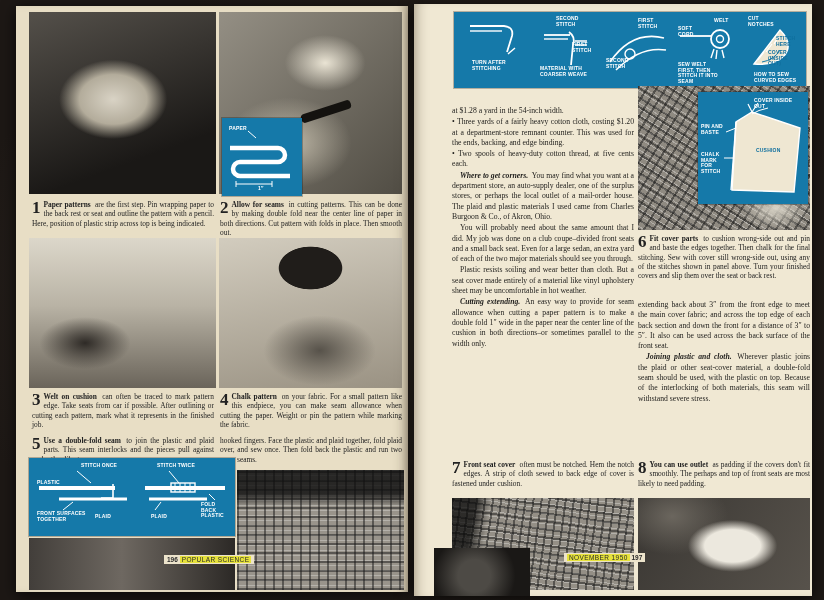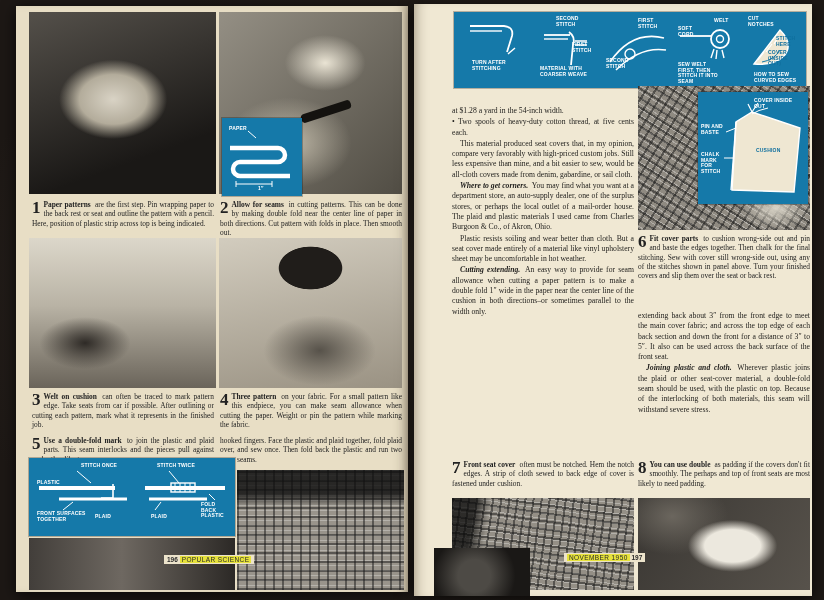--- a/index.html
+++ b/index.html
@@ -89,25 +89,25 @@
     <span class="num">2</span><b>Allow for seams</b> <span>in cutting patterns. This can be done by making double fold near the center line of paper in both directions. Cut pattern with folds in place. Then smooth out.</span>
   </div>
 
   <div class="ph ph3" style="left:13px;top:232px;width:187px;height:150px;"></div>
   <div class="ph ph4" style="left:203px;top:232px;width:183px;height:150px;"></div>
 
   <div class="cap" style="left:16px;top:386px;width:182px;">
     <span class="num">3</span><b>Welt on cushion</b> <span>can often be traced to mark pattern edge. Take seats from car if possible. After outlining or cutting each pattern, mark what it represents in the finished job.</span>
   </div>
   <div class="cap" style="left:204px;top:386px;width:182px;">
-    <span class="num">4</span><b>Three pattern</b> <span>on your fabric. For a small pattern like this endpiece, you can make seam allowance when cutting the paper. Weight or pin the pattern while marking the fabric.</span>
+    <span class="num">4</span><b>Chalk pattern</b> <span>on your fabric. For a small pattern like this endpiece, you can make seam allowance when cutting the paper. Weight or pin the pattern while marking the fabric.</span>
   </div>
 
   <div class="cap" style="left:16px;top:430px;width:182px;">
-    <span class="num">5</span><b>Use a double-fold mark</b> <span>to join the plastic and plaid parts. This seam interlocks and the pieces pull against each other like two</span>
+    <span class="num">5</span><b>Use a double-fold seam</b> <span>to join the plastic and plaid parts. This seam interlocks and the pieces pull against each other like two</span>
   </div>
   <div class="cap" style="left:204px;top:430px;width:182px;">
     <span>hooked fingers. Face the plastic and plaid together, fold plaid over, and sew once. Then fold back the plastic and run two more seams.</span>
   </div>
 
   <div class="bluebox" style="left:13px;top:452px;width:206px;height:78px;z-index:2;">
     <svg width="206" height="78" viewBox="0 0 206 78">
       <path d="M48,13 l14,12 M140,13 l10,12" stroke="#fff" stroke-width="1" fill="none"></path>
       <path d="M10,30 H86" stroke="#fff" stroke-width="4"></path>
       <path d="M30,41 H98" stroke="#fff" stroke-width="3"></path>
@@ -191,23 +191,24 @@
         <path d="M16,36 q12,-2 18,-12" stroke="#1579a9" stroke-width="1" fill="none"></path>
       </svg>
       <span class="lbl dk" style="left:30px;top:22px;width:26px;">STITCH HERE</span>
       <span class="lbl dk" style="left:22px;top:36px;width:32px;">COVER (INSIDE OUT)</span>
       <span class="lbl" style="left:8px;top:58px;width:44px;">HOW TO SEW CURVED EDGES</span>
     </div>
   </div>
 
   <div class="col" style="left:38px;top:102px;width:182px;height:362px;">
     <p>at $1.28 a yard in the 54-inch width.</p>
+    <p>• Three yards of a fairly heavy cotton cloth, costing $1.20 at a department-store remnant counter. This was used for the ends, backing, and edge binding.</p>
     <p>• Two spools of heavy-duty cotton thread, at five cents each.</p>
-    <p class="ind">This material produced seat covers that, in my opinion, compare very favorably with high-priced custom jobs. Still less expensive than mine, and a bit easier to sew, would be all-cloth covers made from denim, gabardine, or sail cloth.</p>
     <p class="ind"><i class="h">Where to get corners.</i> <span>You may find what you want at a department store, an auto-supply dealer, one of the surplus stores, or perhaps the local outlet of a mail-order house. The plaid and plastic materials I used came from Charles Burgoon &amp; Co., of Akron, Ohio.</span></p>
+    <p class="ind">You will probably need about the same amount that I did. My job was done on a club coupe–divided front seats and a small back seat. Even for a large sedan, an extra yard of each of the two major materials should see you through.</p>
     <p class="ind">Plastic resists soiling and wear better than cloth. But a seat cover made entirely of a material like vinyl upholstery sheet may be uncomfortable in hot weather.</p>
     <p class="ind"><i class="h">Cutting extending.</i> <span>An easy way to provide for seam allowance when cutting a paper pattern is to make a double fold 1″ wide in the paper near the center line of the cushion in both directions–or sometimes parallel to the width only.</span></p>
   </div>
 
   <div class="ph plaid2" style="left:224px;top:82px;width:172px;height:144px;"></div>
   <div class="bluebox" style="left:284px;top:88px;width:110px;height:112px;z-index:2;">
     <svg width="110" height="112" viewBox="0 0 110 112">
       <polygon points="34,98 38,30 54,20 102,36 96,100" fill="#efe7d2" stroke="#fff" stroke-width="1.4"></polygon>
       <path d="M38,30 l-5,68" stroke="#fff" stroke-width="1.4" fill="none"></path>
       <path d="M54,20 l-4,-8 m4,8 l6,-9" stroke="#fff" stroke-width="1.2" fill="none"></path>
@@ -217,30 +218,30 @@
     <span class="lbl" style="left:56px;top:6px;width:44px;">COVER INSIDE OUT</span>
     <span class="lbl" style="left:3px;top:32px;width:24px;">PIN AND BASTE</span>
     <span class="lbl" style="left:3px;top:60px;width:24px;">CHALK MARK FOR STITCH</span>
     <span class="lbl dk" style="left:58px;top:56px;">CUSHION</span>
   </div>
 
   <div class="cap" style="left:224px;top:230px;width:172px;">
     <span class="num">6</span><b>Fit cover parts</b> <span>to cushion wrong-side out and pin and baste the edges together. Then chalk for the final stitching. Sew with cover still wrong-side out, using any of the stitches shown in panel above. Turn your finished covers and slip them over the seat or back rest.</span>
   </div>
 
-  <div class="col" style="left:224px;top:307px;width:172px;height:156px;font-family:Liberation Serif, serif;">
+  <div class="col" style="left:224px;top:296px;width:172px;height:156px;font-family:Liberation Serif, serif;">
     <p>extending back about 3″ from the front edge to meet the main cover fabric; and across the top edge of each back section and down the front for a distance of 3″ to 5″. It also can be used across the back surface of the front seat.</p>
     <p class="ind"><i class="h">Joining plastic and cloth.</i> <span>Wherever plastic joins the plaid or other seat-cover material, a double-fold seam should be used, with the plastic on top. Because of the interlocking of both materials, this seam will withstand severe stress.</span></p>
   </div>
 
   <div class="cap" style="left:38px;top:456px;width:182px;">
     <span class="num">7</span><b>Front seat cover</b> <span>often must be notched. Hem the notch edges. A strip of cloth sewed to back edge of cover is fastened under cushion.</span>
   </div>
   <div class="cap" style="left:224px;top:456px;width:172px;">
-    <span class="num">8</span><b>You can use double</b> <span>as padding if the covers don't fit smoothly. The perhaps and top of front seats are most likely to need padding.</span>
+    <span class="num">8</span><b>You can use outlet</b> <span>as padding if the covers don't fit smoothly. The perhaps and top of front seats are most likely to need padding.</span>
   </div>
 
   <div class="ph plaid3" style="left:38px;top:494px;width:182px;height:92px;"></div>
   <div class="ph ph-tire" style="left:20px;top:544px;width:96px;height:48px;z-index:2;"></div>
   <div class="ph ph8" style="left:224px;top:494px;width:172px;height:92px;"></div>
 
   <div class="footer" style="left:150px;top:549px;">
     <span class="hl">NOVEMBER 1950</span>
     <span>197</span>
   </div>

